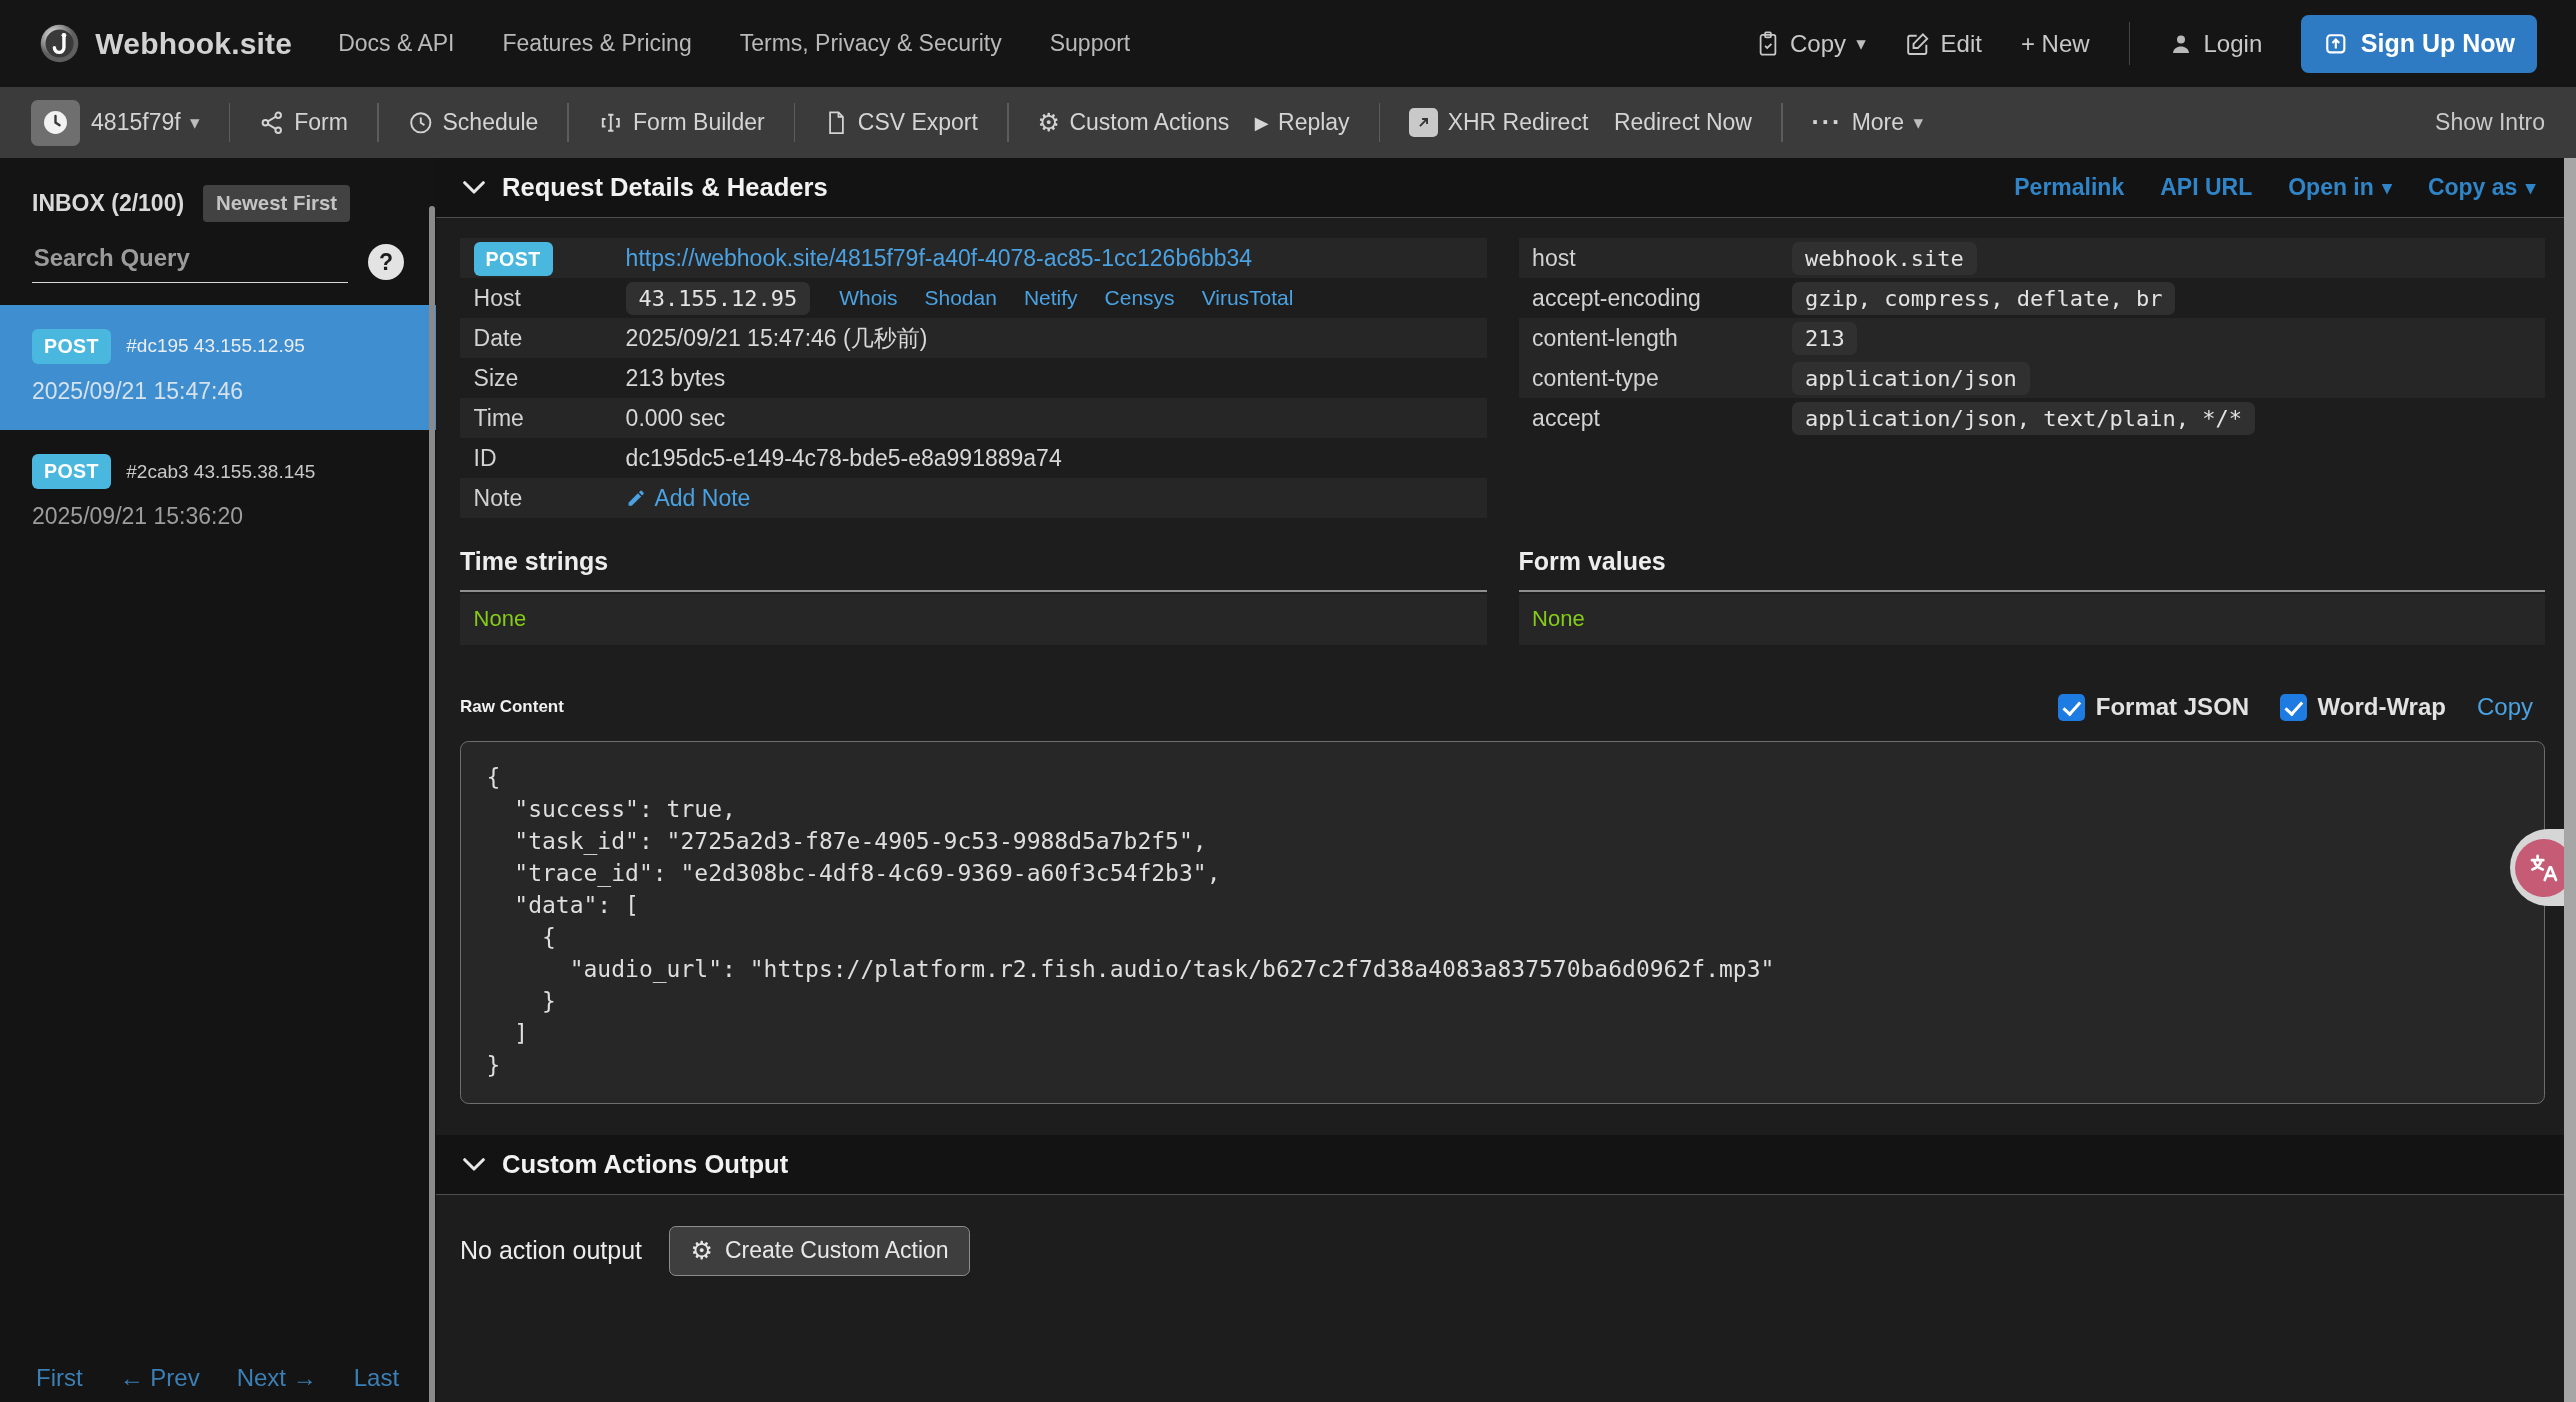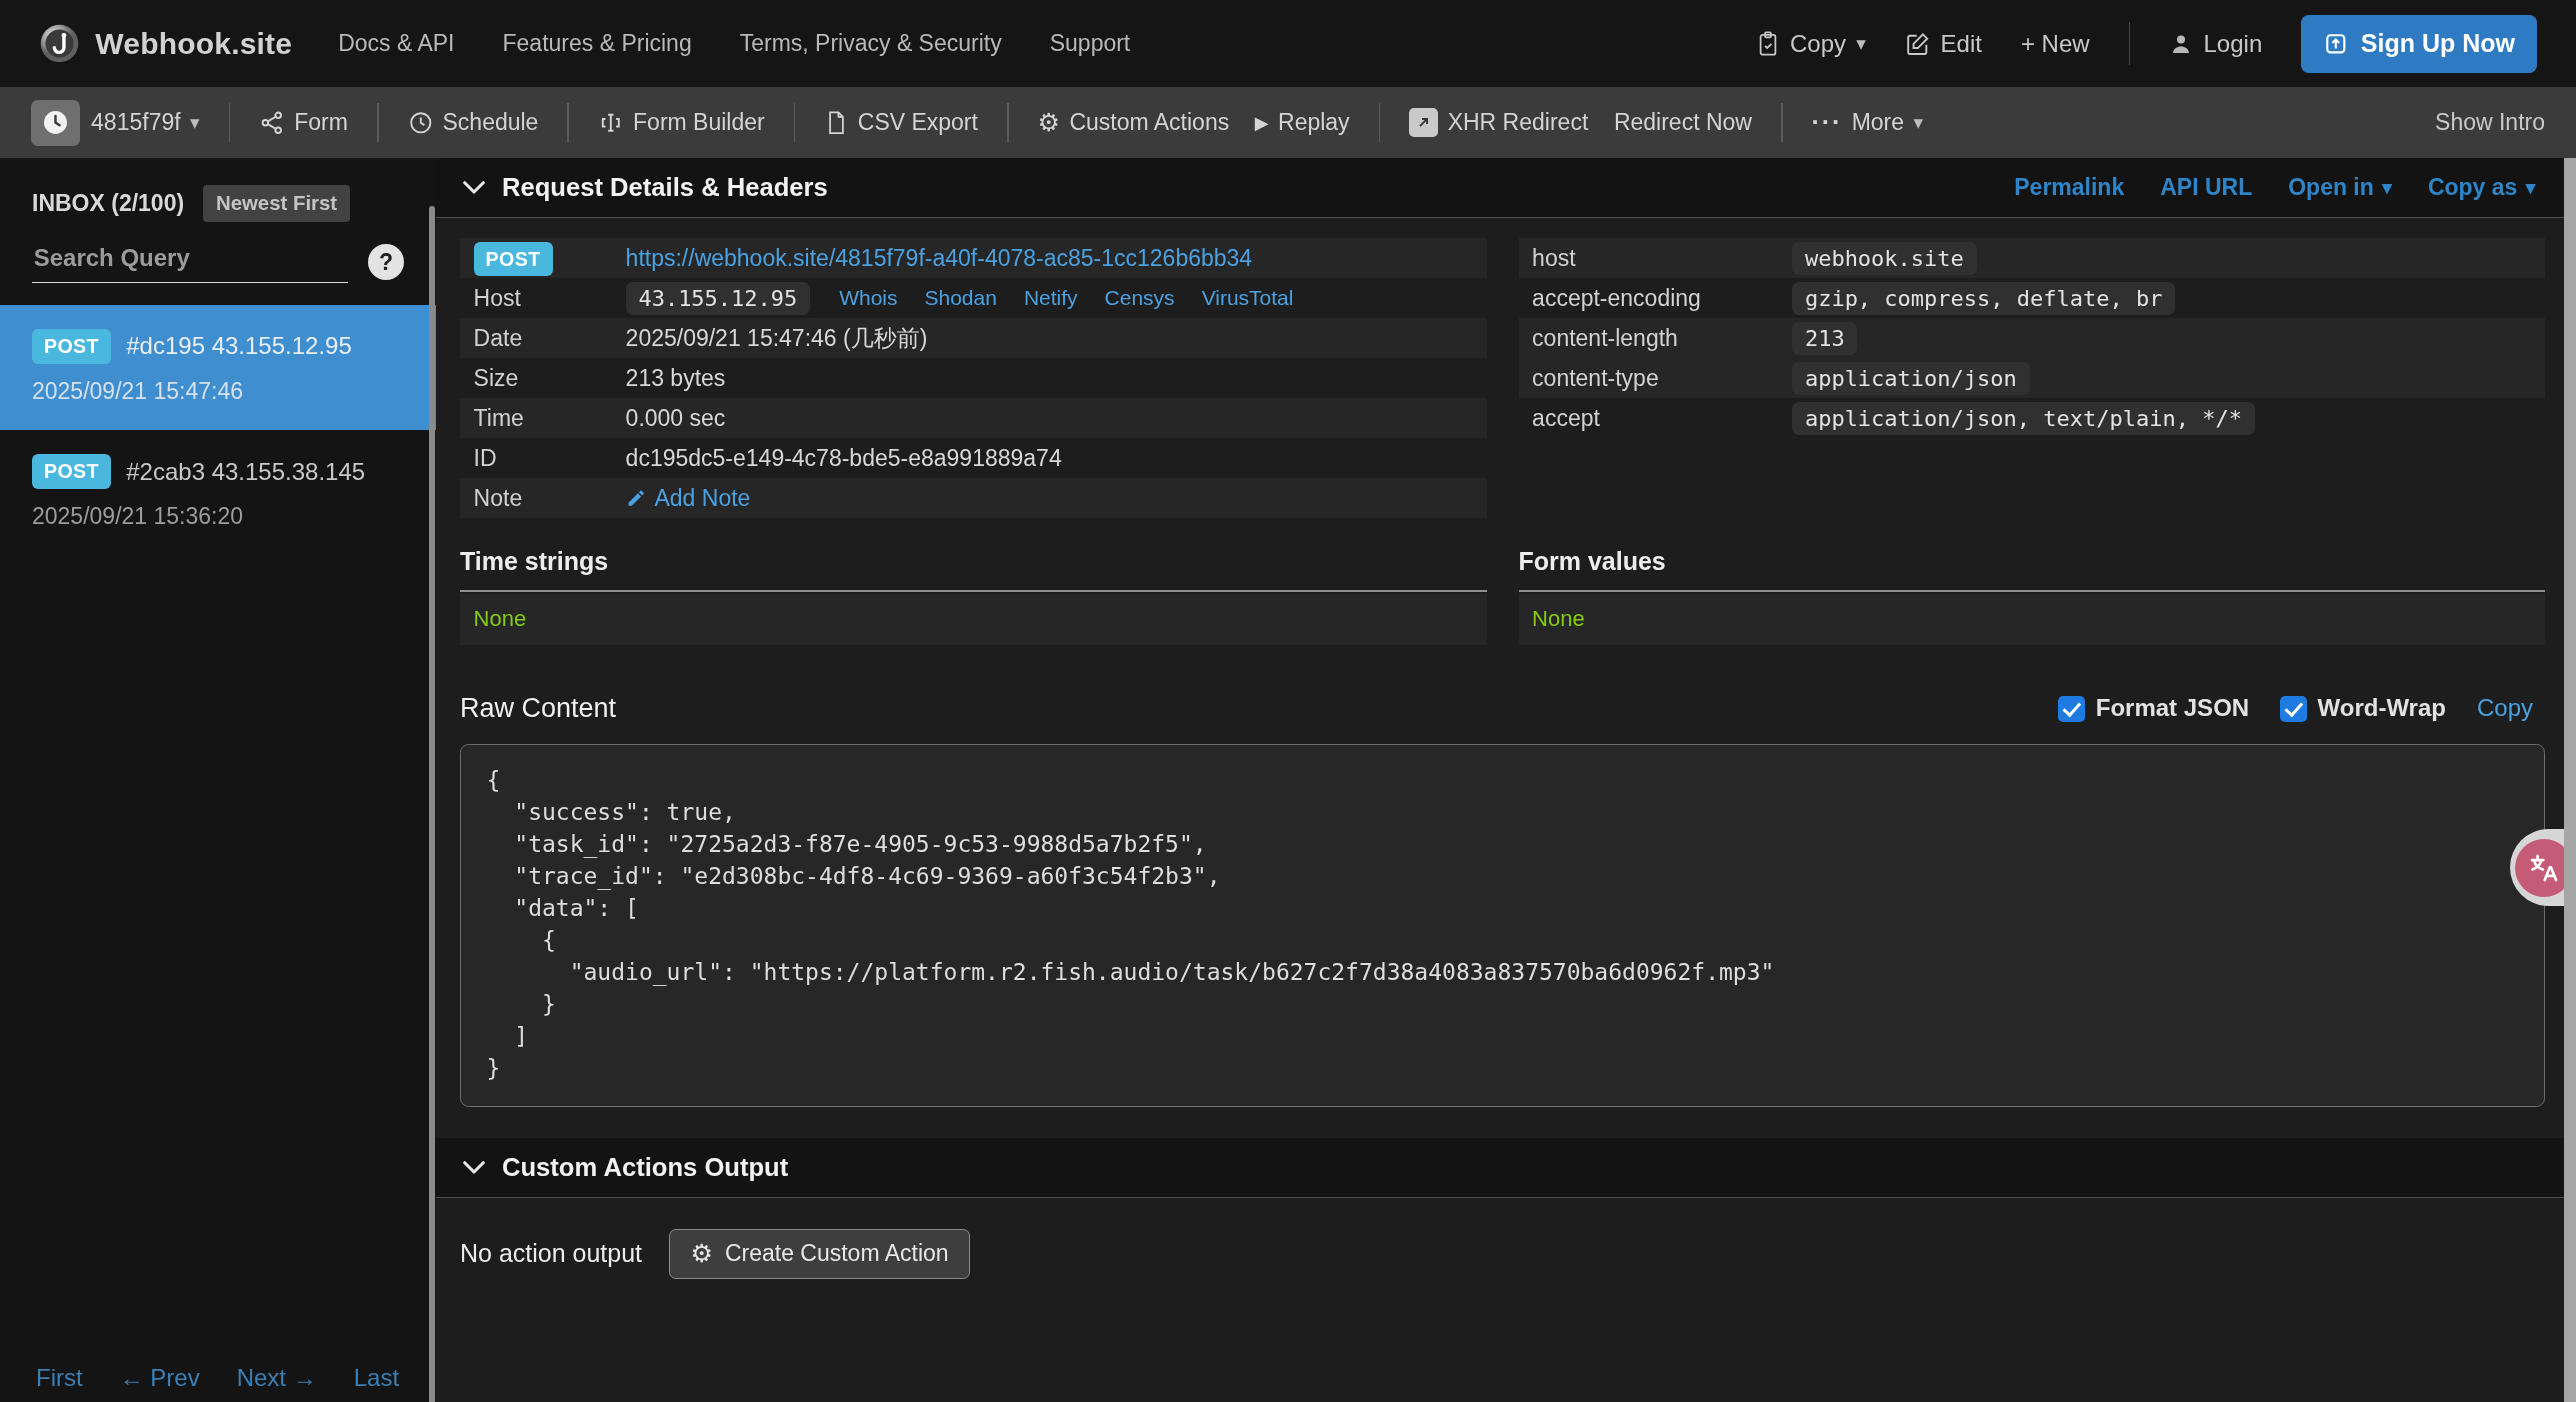--- a/index.html
+++ b/index.html
@@ -55,21 +55,21 @@
     color:#e0e0e0;font-size:24px;font-weight:700;padding:1.7px 1.7px 10.2px;outline:none;font-family:inherit;}
   .search-input::placeholder{color:#9b9b9b;font-weight:700;}
   .help-btn{width:36px;height:36px;border-radius:50%;background:#e3e3e3;color:#1c1c1c;font-weight:700;
     font-size:23px;display:flex;align-items:center;justify-content:center;flex-shrink:0;cursor:pointer;}
   .req-list{margin-top:8.5px;}
   .req-item{padding:24px 32px 25.6px;cursor:pointer;}
   .req-item.selected{background:var(--selected);}
   .req-line{display:flex;align-items:center;gap:15.3px;}
   .post-badge{background:var(--badge);color:#fff;font-weight:700;font-size:19.6px;border-radius:6px;
     padding:6px 12px;letter-spacing:0.4px;flex-shrink:0;}
-  .req-title{font-size:24px;color:#c9c9c9;}
+  .req-title{font-size:19px;color:#c9c9c9;}
   .req-item.selected .req-title{color:#e9eef4;}
   .req-date{margin-top:13.6px;font-size:23px;color:#9d9d9d;}
   .req-item.selected .req-date{color:#d5e2ee;}
   .pagination{position:absolute;left:36px;bottom:17px;display:flex;gap:37px;font-size:24px;}
   .page-link{color:var(--page-link);cursor:pointer;}
   
   .section-bar{height:60px;background:#131313;border-bottom:1.7px solid #4e4e4e;display:flex;
     align-items:center;gap:17px;padding:0 27px;color:#f2f2f2;font-weight:700;font-size:25.6px;}
   .chev{color:#e8e8e8;flex-shrink:0;cursor:pointer;}
   .bar-links{margin-left:auto;display:flex;gap:36px;font-size:23px;font-weight:700;
@@ -88,21 +88,21 @@
   .link{color:var(--accent);cursor:pointer;text-decoration:none;}
   .host-links{display:flex;gap:27px;margin-left:29px;font-size:21px;}
   .note-link{display:flex;align-items:center;gap:8.5px;color:var(--accent);cursor:pointer;}
   .subsec-grid{display:flex;gap:32px;padding:8.5px 31px 25.6px 24px;}
   .subsec{flex:1;min-width:0;}
   .subsec-title{font-size:25px;font-weight:700;color:#ededed;margin-top:15.3px;}
   .subsec-rule{border:none;border-top:2.6px solid #8f8f8f;margin:13.6px 0 0;}
   .none-row{background:#262626;padding:12.8px 13.6px;color:#84cc16;font-size:22px;margin-top:1.7px;}
   .panel{padding:22px 31px 31px 24px;}
   .raw-head{display:flex;align-items:center;}
-  .raw-title{font-size:27px;font-weight:400;color:#f0f0f0;}
+  .raw-title{font-size:17px;font-weight:700;color:#f0f0f0;}
   .raw-controls{margin-left:auto;display:flex;align-items:center;gap:31px;font-size:24px;
     font-weight:700;color:#e2e2e2;padding-right:12px;}
   .check-item{display:flex;align-items:flex-end;gap:11px;cursor:pointer;}
   .checkbox{width:26.4px;height:26.4px;background:var(--checkbox);border-radius:5.1px;position:relative;
     flex-shrink:0;}
   .checkbox::after{content:"";position:absolute;left:8.5px;top:3.4px;width:6.8px;height:13.6px;
     border-right:3.4px solid #fff;border-bottom:3.4px solid #fff;transform:rotate(42deg);}
   .copy-link{color:var(--accent);font-weight:400;cursor:pointer;}
   .raw-pre{margin:20.4px 0 0;background:#272727;border:1.7px solid #6e6e6e;border-radius:8.5px;
     padding:19px 25.6px 22px;font-family:"DejaVu Sans Mono",monospace;font-size:23px;line-height:32px;

